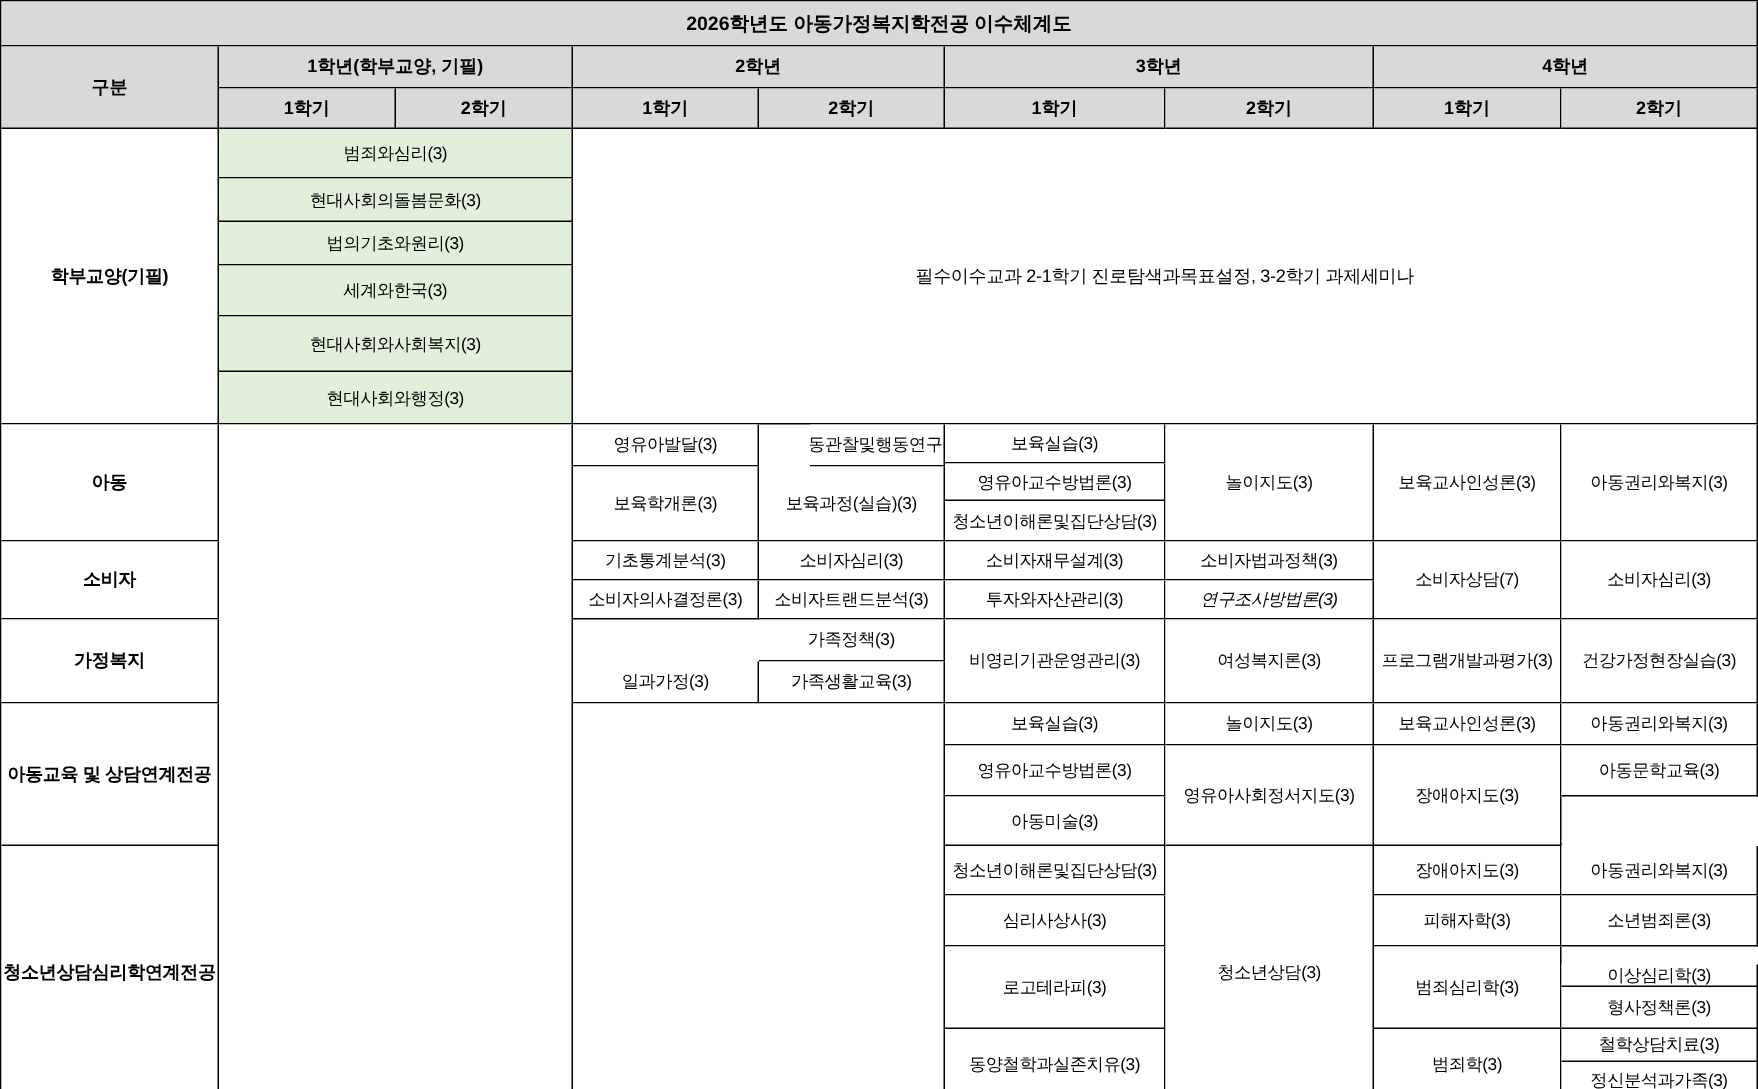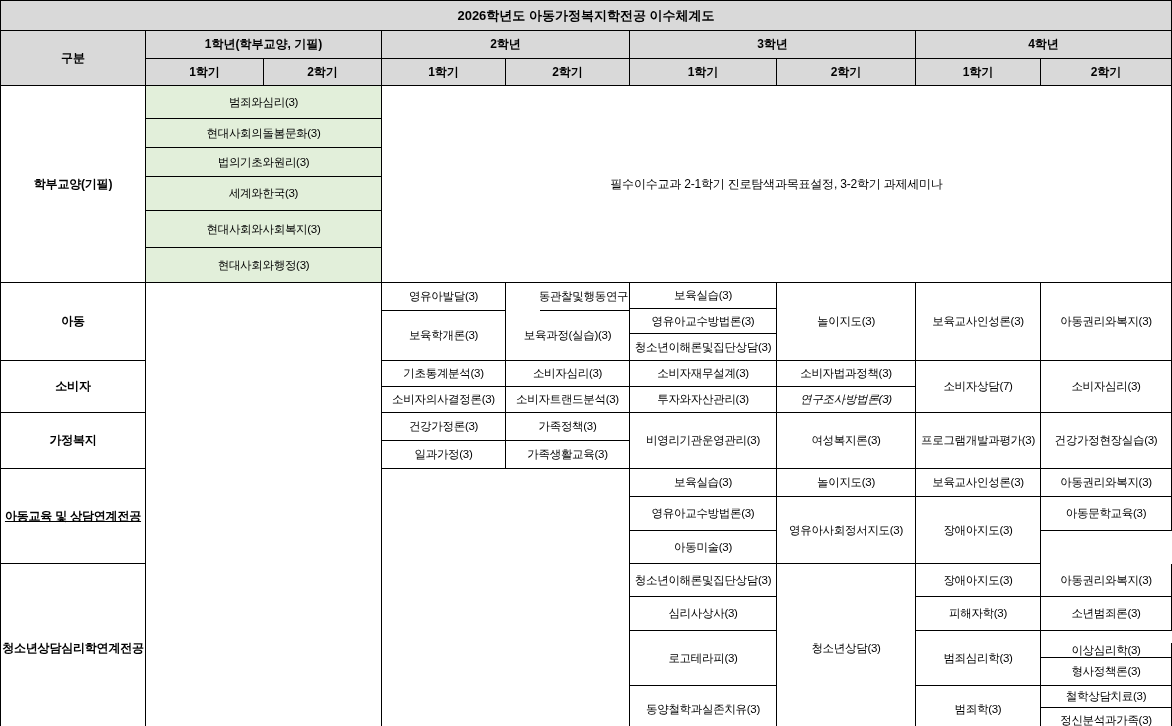--- a/index.html
+++ b/index.html
@@ -105,29 +105,28 @@
     <div class="cell course" style="grid-area: 17 / 4 / span 1 / span 1;">소비자의사결정론(3)</div>
     <div class="cell course" style="grid-area: 16 / 5 / span 1 / span 1;">소비자심리(3)</div>
     <div class="cell course" style="grid-area: 17 / 5 / span 1 / span 1;">소비자트랜드분석(3)</div>
     <div class="cell course" style="grid-area: 16 / 6 / span 1 / span 1;">소비자재무설계(3)</div>
     <div class="cell course" style="grid-area: 17 / 6 / span 1 / span 1;">투자와자산관리(3)</div>
     <div class="cell course" style="grid-area: 16 / 7 / span 1 / span 1;">소비자법과정책(3)</div>
     <div class="cell course" style="grid-area: 17 / 7 / span 1 / span 1; font-style: italic;">연구조사방법론(3)</div>
     <div class="cell course" style="grid-area: 16 / 8 / span 2 / span 1;">소비자상담(7)</div>
     <div class="cell course" style="grid-area: 16 / 9 / span 2 / span 1;">소비자심리(3)</div>
     <div class="cell label" style="grid-area: 18 / 1 / span 2 / span 1;">가정복지</div>
-    <div class="cell course" style="grid-area: 18 / 4 / span 1 / span 1;">건강가정론(3)</div>
     <div class="cell course" style="grid-area: 19 / 4 / span 1 / span 1;">일과가정(3)</div>
     <div class="cell course" style="grid-area: 18 / 5 / span 1 / span 1;">가족정책(3)</div>
     <div class="cell course" style="grid-area: 19 / 5 / span 1 / span 1;">가족생활교육(3)</div>
     <div class="cell course" style="grid-area: 18 / 6 / span 2 / span 1;">비영리기관운영관리(3)</div>
     <div class="cell course" style="grid-area: 18 / 7 / span 2 / span 1;">여성복지론(3)</div>
     <div class="cell course" style="grid-area: 18 / 8 / span 2 / span 1;">프로그램개발과평가(3)</div>
     <div class="cell course" style="grid-area: 18 / 9 / span 2 / span 1;">건강가정현장실습(3)</div>
-    <div class="cell label" style="grid-area: 20 / 1 / span 3 / span 1; text-decoration: underline;">아동교육 및 상담연계전공</div>
+    <div class="cell label" style="grid-area: 20 / 1 / span 3 / span 1;">아동교육 및 상담연계전공</div>
     <div class="cell empty" style="grid-area: 20 / 4 / span 9 / span 2;"></div>
     <div class="cell course" style="grid-area: 20 / 6 / span 1 / span 1;">보육실습(3)</div>
     <div class="cell course" style="grid-area: 21 / 6 / span 1 / span 1;">영유아교수방법론(3)</div>
     <div class="cell course" style="grid-area: 22 / 6 / span 1 / span 1;">아동미술(3)</div>
     <div class="cell course" style="grid-area: 20 / 7 / span 1 / span 1;">놀이지도(3)</div>
     <div class="cell course" style="grid-area: 21 / 7 / span 2 / span 1;">영유아사회정서지도(3)</div>
     <div class="cell course" style="grid-area: 20 / 8 / span 1 / span 1;">보육교사인성론(3)</div>
     <div class="cell course" style="grid-area: 21 / 8 / span 2 / span 1;">장애아지도(3)</div>
     <div class="cell course" style="grid-area: 20 / 9 / span 1 / span 1;">아동권리와복지(3)</div>
     <div class="cell course" style="grid-area: 21 / 9 / span 1 / span 1;">아동문학교육(3)</div>

